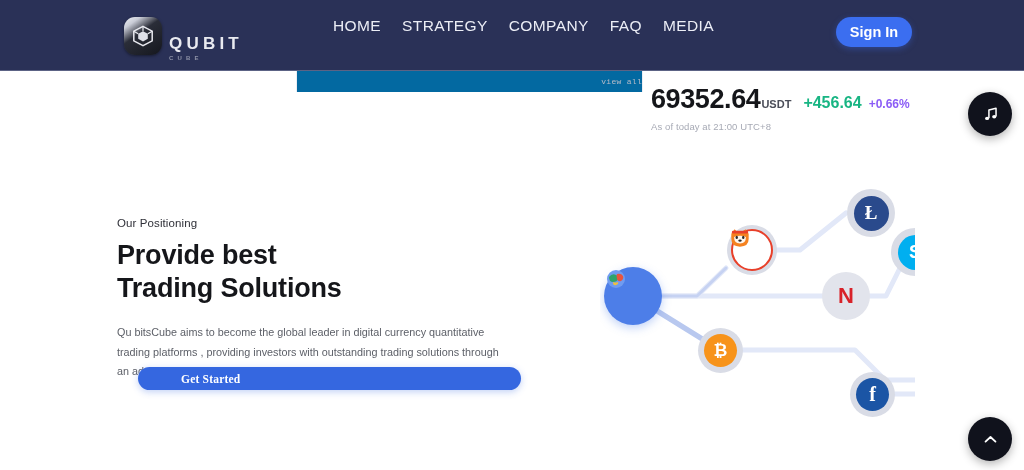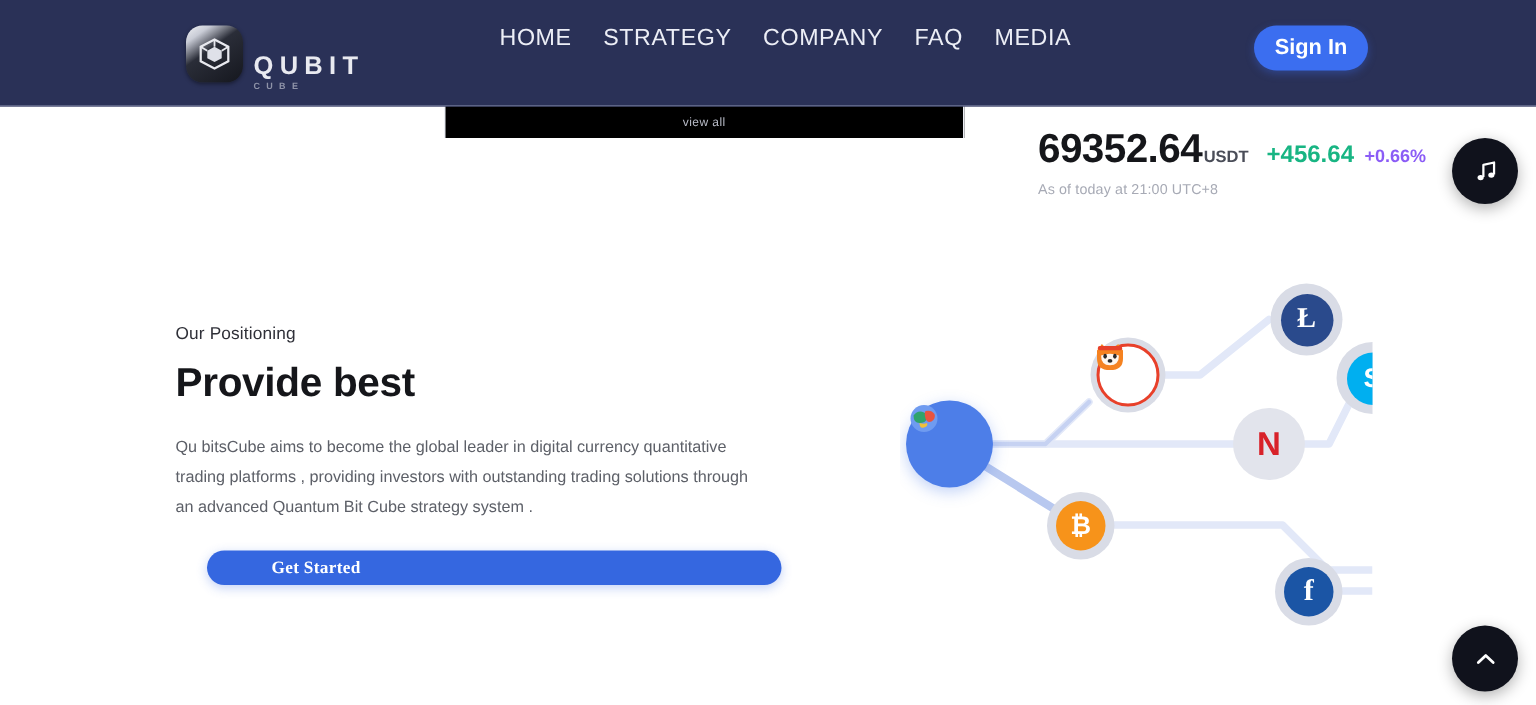--- a/index.html
+++ b/index.html
@@ -6,22 +6,22 @@
   body{
     width:1024px;height:470px;overflow:hidden;
     background:#ffffff;
     font-family:"Liberation Sans", sans-serif;
     position:relative;
   }
 
   
   .ghost-panel{
     position:absolute;left:296px;top:70px;width:345px;height:22px;
-    background:#000000;border-left:1px solid #eceef4;border-right:1px solid #eceef4;
-    display:flex;align-items:center;justify-content:center;
+    background:#0369a1;border-left:1px solid #eceef4;border-right:1px solid #eceef4;
+    display:flex;align-items:center;justify-content:flex-end;font-family:Liberation Mono, monospace;
   }
   .ghost-panel .view-all{
     font-size:8px;color:#b9bcc8;letter-spacing:.3px;
   }
 
   
   .header{
     position:absolute;left:0;top:0;width:1024px;height:70px;
     background:#2a3157;
     border-bottom:1px solid #5c6385;
@@ -55,21 +55,21 @@
 
   .signin{
     position:absolute;left:836px;top:17px;
     width:76px;height:30px;border-radius:15px;background:#3b6ef0;
     display:flex;align-items:center;justify-content:center;
     font-size:14.5px;font-weight:700;color:#ffffff;cursor:pointer;
     box-shadow:0 2px 6px rgba(59,110,240,.35);
   }
 
   
-  .ticker{position:absolute;left:692px;top:84px;}
+  .ticker{position:absolute;left:651px;top:84px;}
   .ticker-row{display:flex;align-items:baseline;}
   .ticker-price{
     font-size:27px;font-weight:700;color:#15161a;letter-spacing:-.4px;
   }
   .ticker-unit{
     font-size:11px;font-weight:700;color:#4a4d58;margin-left:1px;
   }
   .ticker-chg{
     font-size:16px;font-weight:700;color:#18b583;margin-left:12px;
   }
@@ -170,20 +170,21 @@
     <span class="ticker-chg">+456.64</span>
     <span class="ticker-pct">+0.66%</span>
   </div>
   <div class="ticker-time">As of today at 21:00 UTC+8</div>
 </div>
 
 <div class="copy">
   <div class="eyebrow">Our Positioning</div>
   <div class="headline">
     <div>Provide best</div>
+    <div>Trading Solutions</div>
   </div>
   <div class="blurb">Qu bitsCube aims to become the global leader in digital currency quantitative trading platforms , providing investors with outstanding trading solutions through an advanced Quantum Bit Cube strategy system .</div>
 </div>
 
 <div class="cta">
   <span class="cta-label">Get Started</span>
 </div>
 
 <div class="diagram">
 

